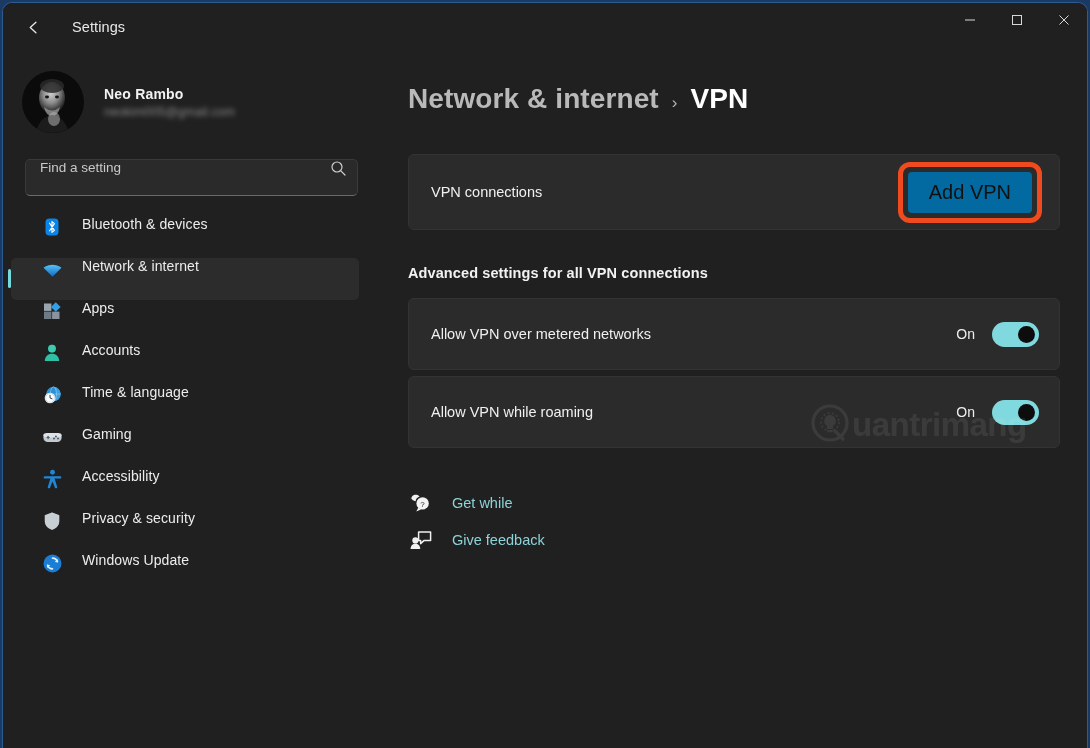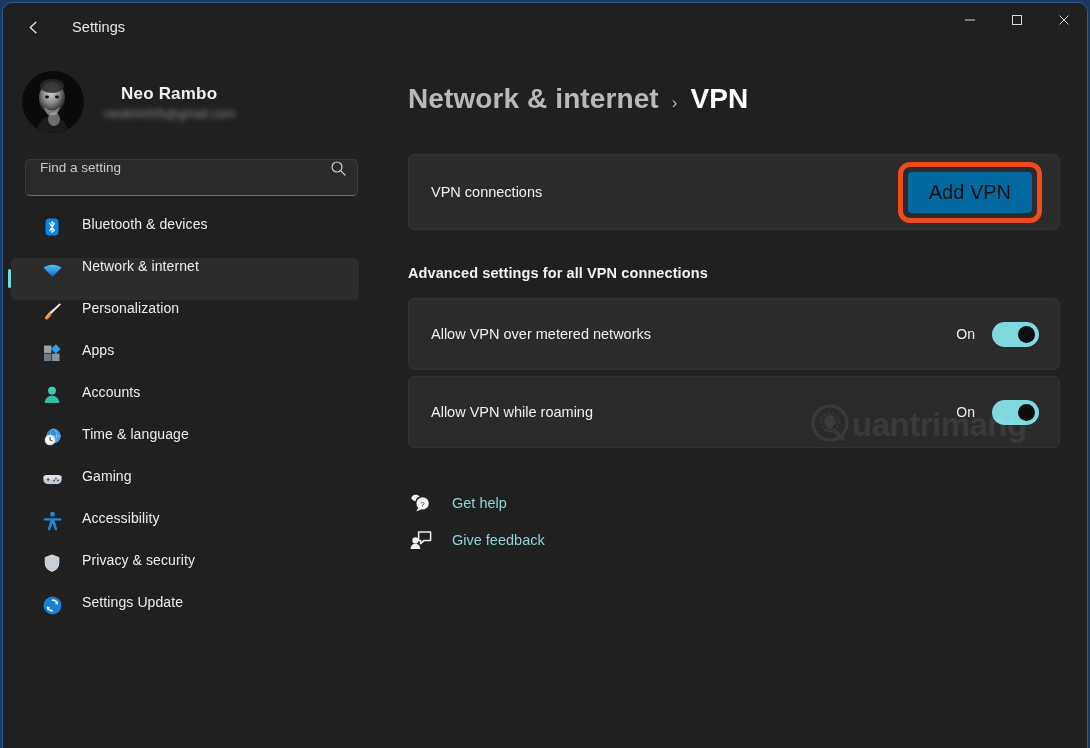--- a/index.html
+++ b/index.html
@@ -51,23 +51,22 @@
     cursor:pointer;
   }
   #avatar {
     width:62px; height:62px; border-radius:50%;
     overflow:hidden; flex:0 0 62px;
     background:#151515; position:relative;
   }
   #avatar svg { display:block; }
   #profile-text { margin-left:20px; }
   #profile-name {
-    color:#f2f2f2; font-size:17px; font-weight:bold;
+    color:#f2f2f2; font-size:14px; font-weight:bold;
     letter-spacing:.2px;
-    margin-left:17px;
   }
   #profile-email {
     color:#9a9a9a; font-size:12.5px; margin-top:3px;
     filter:blur(2.6px); opacity:.85;
   }
 
   #search-wrap {
     margin:21px 0 0 22px; width:333px; height:37px;
     background:#2a2a2a; border:1px solid #3a3a3a;
     border-bottom:1px solid #6b6b6b;
@@ -295,32 +294,20 @@
                 <stop offset="0%" stop-color="#56c2f7"></stop>
                 <stop offset="100%" stop-color="#1268c4"></stop>
               </linearGradient>
             </defs>
             <path d="M11 6 C5.4 6 1.6 9.2 1.6 9.2 L11 18.6 L20.4 9.2 C20.4 9.2 16.6 6 11 6Z" fill="url(#wg)"></path>
           </svg>
         </span>
         <span class="navlabel">Network &amp; internet</span>
       </div>
 
-      <div class="navitem">
-
-        <span class="navicon">
-          <svg width="21" height="21" viewBox="0 0 22 22">
-            <path d="M18.5 2.6 L19.6 3.7 L9.4 13.6 L7.6 11.8Z" fill="#d6d6d6"></path>
-            <path d="M18.5 2.6 L19.6 3.7 L9.4 13.6 L8.6 12.8Z" fill="#f4f4f4"></path>
-            <path d="M7.4 12 L10 14.6 L6.4 18.8 C5 20.2 2.6 19 3.2 17.2Z" fill="#e8821e"></path>
-            <path d="M7.4 12 L8.8 13.4 L5.2 18 C4.4 18.8 3.4 18.4 3.2 17.2Z" fill="#f5a93d"></path>
-          </svg>
-        </span>
-        <span class="navlabel">Personalization</span>
-      </div>
 
       <div class="navitem">
 
         <span class="navicon">
           <svg width="20" height="20" viewBox="0 0 20 20">
             <rect x="2" y="2.5" width="7.4" height="7.4" fill="#9aa4ad"></rect>
             <rect x="2" y="10.6" width="7.4" height="7.4" fill="#6e7a85"></rect>
             <rect x="10.1" y="10.6" width="7.4" height="7.4" fill="#8b949d"></rect>
             <path d="M13.8 1.2 L18.6 6 L13.8 10.8 L9 6Z" fill="#2f9fe8"></path>
           </svg>
@@ -400,21 +387,21 @@
 
         <span class="navicon">
           <svg width="21" height="21" viewBox="0 0 22 22">
             <circle cx="11" cy="11" r="9.4" fill="#1a7fd4"></circle>
             <path d="M11 5.4 A5.6 5.6 0 0 1 16.2 9.2" fill="none" stroke="#dff0fc" stroke-width="1.7" stroke-linecap="round"></path>
             <path d="M11 16.6 A5.6 5.6 0 0 1 5.8 12.8" fill="none" stroke="#dff0fc" stroke-width="1.7" stroke-linecap="round"></path>
             <path d="M16.7 6.3 L16.6 9.7 L13.3 9.3Z" fill="#dff0fc"></path>
             <path d="M5.3 15.7 L5.4 12.3 L8.7 12.7Z" fill="#dff0fc"></path>
           </svg>
         </span>
-        <span class="navlabel">Settings Update</span>
+        <span class="navlabel">Windows Update</span>
       </div>
 
     </div>
   </div>
 
   <div id="main">
 
     <div id="breadcrumb">
       <span id="bc-parent">Network &amp; internet</span>
       <span id="bc-sep">›</span>
@@ -453,21 +440,21 @@
     <div id="links">
       <div class="link-row">
         <span class="link-icon">
           <svg width="22" height="20" viewBox="0 0 22 20">
             <path d="M2.2 3.2 C4.4 1.2 8 1.4 9.6 3.6 C7.4 4.2 5.8 6 5.6 8.2 C3.4 8.2 1.4 6.6 1.3 4.6 L0.6 6.6 Z" fill="#f0f0f0"></path>
             <circle cx="12.6" cy="10.4" r="6.2" fill="#f2f2f2"></circle>
             <path d="M8.4 14.6 L6.2 18.4 L11 16.6Z" fill="#f2f2f2"></path>
             <text x="12.6" y="13.6" font-size="8" font-family="Liberation Sans, sans-serif" fill="#1f1f1f" text-anchor="middle">?</text>
           </svg>
         </span>
-        <span class="link-text">Get help</span>
+        <span class="link-text">Get while</span>
       </div>
       <div class="link-row">
         <span class="link-icon">
           <svg width="22" height="20" viewBox="0 0 22 20">
             <circle cx="5.4" cy="10.4" r="3.1" fill="#f0f0f0"></circle>
             <path d="M0.6 19 C0.6 15.6 2.8 13.8 5.4 13.8 C8 13.8 10.2 15.6 10.2 19Z" fill="#f0f0f0"></path>
             <path d="M8.6 2 H20.6 V10.4 H14.2 L10.6 13.6 V10.4 H8.6Z" fill="none" stroke="#f0f0f0" stroke-width="1.5" stroke-linejoin="round"></path>
           </svg>
         </span>
         <span class="link-text">Give feedback</span>

